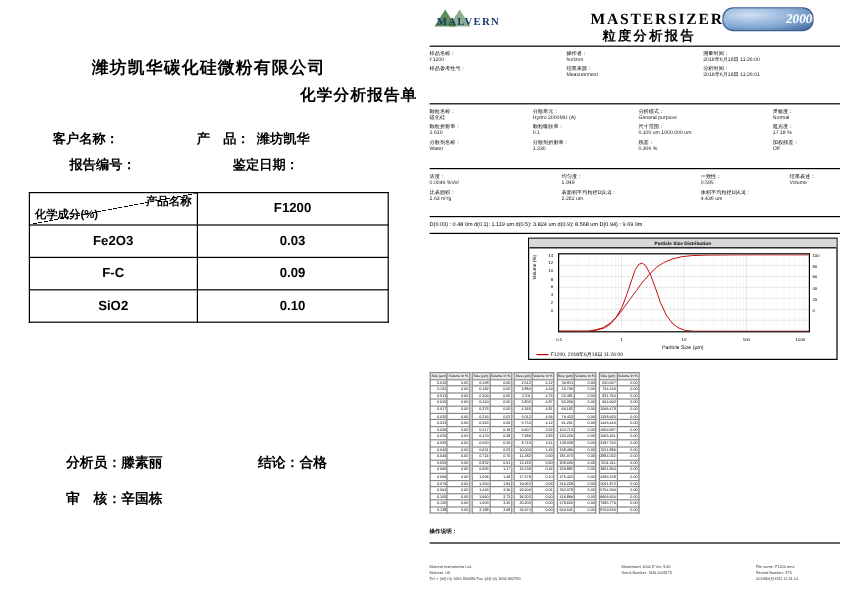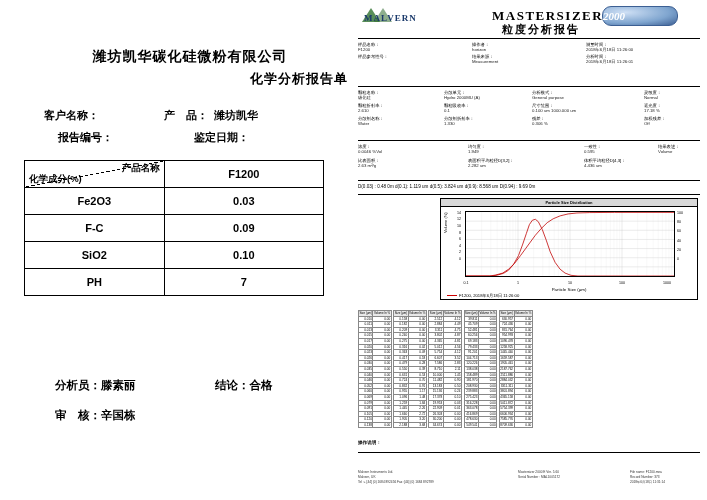--- a/index.html
+++ b/index.html
@@ -7,21 +7,21 @@
     width:707px;height:500px;background:#fff;
     font-family:"Liberation Sans", sans-serif;
     color:#000;overflow:hidden;position:relative;
   }
   .page{position:relative;width:707px;height:500px;}
 
   
   .left{position:absolute;left:0;top:0;width:348px;height:500px;}
   .left-title{
     position:absolute;left:0;top:48px;width:348px;text-align:center;
-    font-size:14px;font-weight:bold;letter-spacing:1px;padding-left:16px;
+    font-size:14px;font-weight:bold;letter-spacing:1px;
   }
   .left-subtitle{
     position:absolute;left:0;top:70px;width:348px;text-align:right;
     font-size:13px;font-weight:bold;letter-spacing:1px;
   }
   .cust-row{position:absolute;left:44px;top:108px;width:270px;font-size:11px;font-weight:bold;}
   .cust-row .c1{position:absolute;left:0;top:0;}
   .cust-row .c2{position:absolute;left:120px;top:0;}
   .cust-row .c3{position:absolute;left:170px;top:0;}
   .rep-row{position:absolute;left:44px;top:130px;width:270px;font-size:11px;font-weight:bold;}
@@ -76,21 +76,21 @@
     border-bottom:14px solid #2f6b2f;opacity:.55;
   }
   .ms-title{
     position:absolute;left:140px;top:8px;font-size:13px;font-weight:bold;
     letter-spacing:1.5px;color:#000;font-family:"Liberation Serif",serif;
   }
   .ms-badge{
     position:absolute;left:250px;top:6px;width:74px;height:18px;border-radius:9px;
     background:radial-gradient(ellipse at 30% 30%, #cfe0f5, #7fa5cf 60%, #3c5f93);
     color:#fff;font-size:11px;font-weight:bold;font-style:italic;
-    text-align:left;line-height:18px;font-family:"Liberation Serif",serif;
+    text-align:right;line-height:18px;font-family:"Liberation Serif",serif;
     border:1px solid #3c5f93;
   }
   .ms-cn{
     position:absolute;left:150px;top:22px;font-size:11px;font-weight:bold;letter-spacing:2px;
   }
   .hr1{position:absolute;left:6px;top:38px;width:342px;height:1px;background:#000;}
 
   .infoblock{position:absolute;left:6px;width:342px;font-size:4.3px;line-height:1.55;}
   .col{position:absolute;top:0;}
   .lbl{color:#000;}
@@ -175,24 +175,20 @@
         <td class="label">Fe2O3</td>
         <td class="value">0.03</td>
       </tr>
       <tr>
         <td class="label">F-C</td>
         <td class="value">0.09</td>
       </tr>
       <tr>
         <td class="label">SiO2</td>
         <td class="value">0.10</td>
-      </tr>
-      <tr>
-        <td class="label">PH</td>
-        <td class="value">7</td>
       </tr>
     </tbody>
       </table>
 
     <div class="analyst">分析员：滕素丽</div>
     <div class="conclusion">结论：合格</div>
     <div class="auditor">审　核：辛国栋</div>
   </div>
 
   <div class="right">

